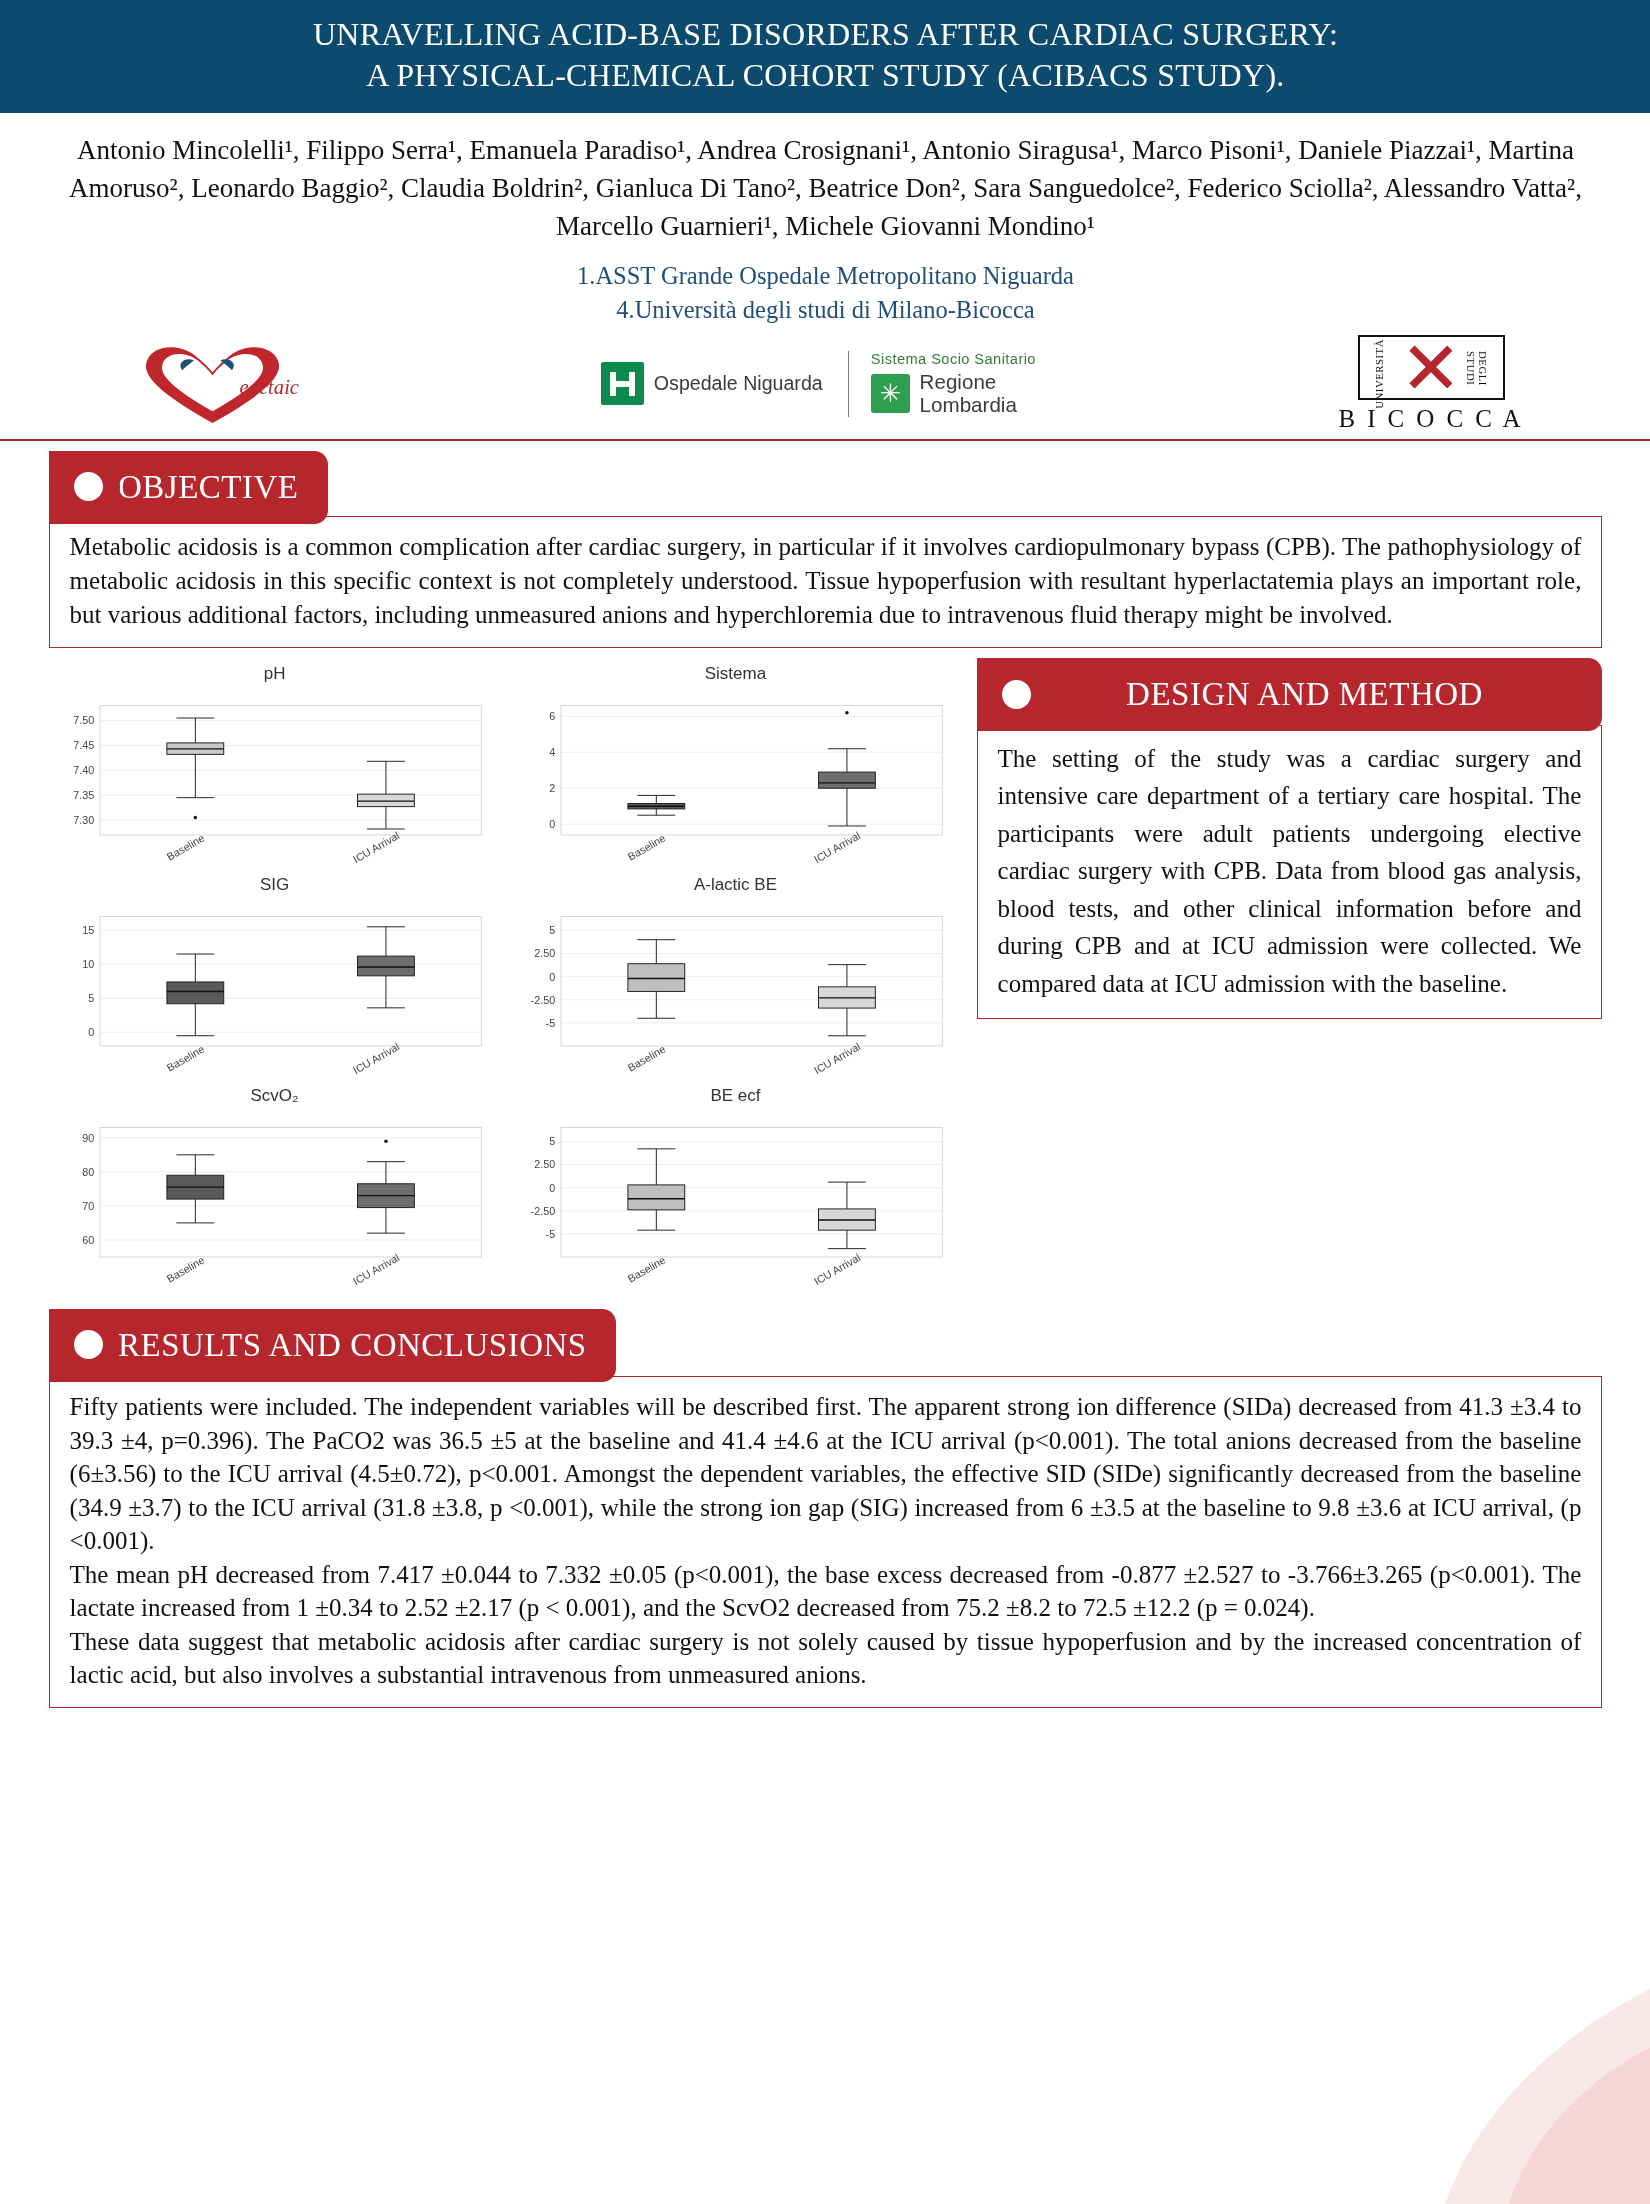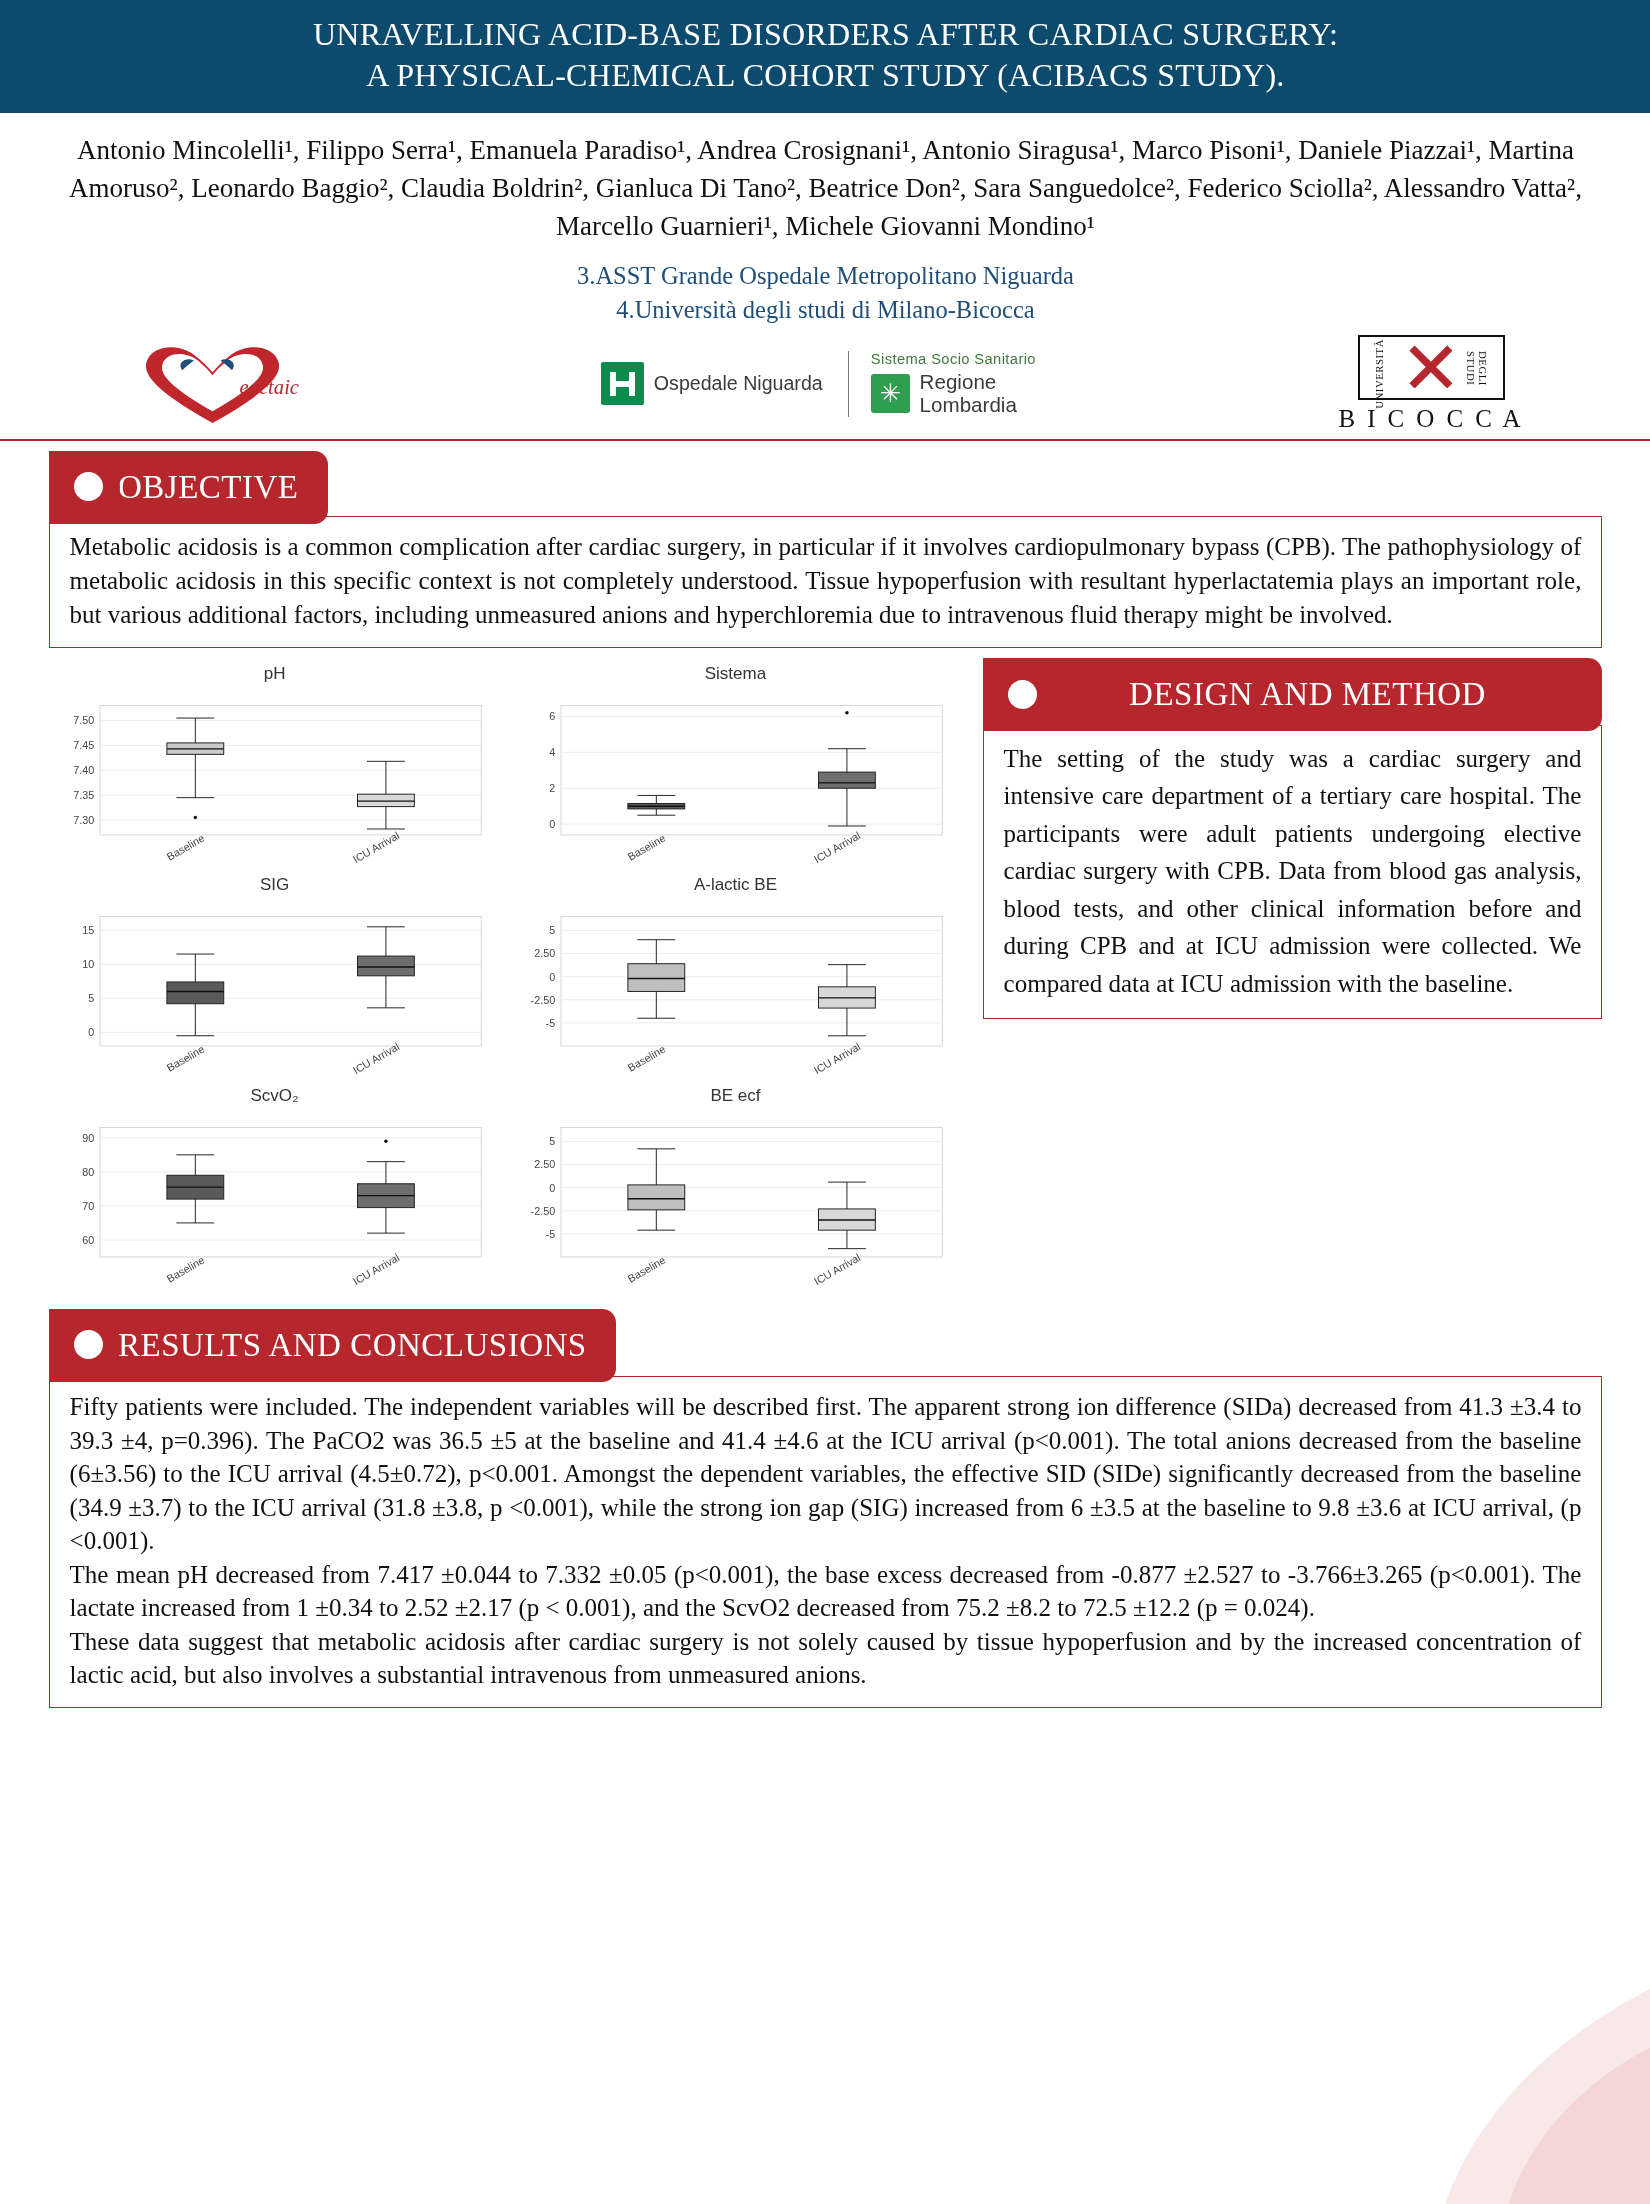--- a/index.html
+++ b/index.html
@@ -264,21 +264,21 @@
     text-align: center;
     font-family: "Liberation Sans", sans-serif;
     font-size: 17px;
     color: #333;
     margin-bottom: 2px;
   }
   .panel svg { display: block; }
 
   .design {
     flex: 1 1 auto;
-    margin-left: 22px;
+    margin-left: 16px;
     position: relative;
     border-radius: 30px;
   }
   .design .section-head { justify-content: flex-start; }
   .design .head-pill {
     width: 100%;
     justify-content: center;
     padding-left: 59px;
     border-radius: 0 13.7px 13.7px 0;
   }
@@ -306,21 +306,21 @@
 <div class="title-bar">
   <span class="line">UNRAVELLING ACID-BASE DISORDERS AFTER CARDIAC SURGERY:</span>
   <span class="line">A PHYSICAL-CHEMICAL COHORT STUDY (ACIBACS STUDY).</span>
 </div>
 
 <div class="authors">
   <span>Antonio Mincolelli¹, Filippo Serra¹, Emanuela Paradiso¹, Andrea Crosignani¹, Antonio Siragusa¹, Marco Pisoni¹, Daniele Piazzai¹, Martina Amoruso², Leonardo Baggio², Claudia Boldrin², Gianluca Di Tano², Beatrice Don², Sara Sanguedolce², Federico Sciolla², Alessandro Vatta², Marcello Guarnieri¹, Michele Giovanni Mondino¹</span>
 </div>
 
 <div class="affiliations">
-  <div>3.ASST Grande Ospedale Metropolitano Niguarda</div>
+  <div>1.ASST Grande Ospedale Metropolitano Niguarda</div>
   <div>4.Università degli studi di Milano-Bicocca</div>
 </div>
 
 <div class="logo-row">
 
   <div class="logo-eactaic">
     <svg class="heart-outer" viewBox="0 0 155 86">
       <path d="M77 84 C 20 52, 4 34, 10 20 C 16 4, 42 2, 58 14 C 66 20, 72 26, 77 32 C 82 26, 88 20, 96 14 C 112 2, 138 4, 144 20 C 150 34, 134 52, 77 84 Z" fill="#c0272d"></path>
       <path d="M77 72 C 34 47, 22 34, 26 23 C 30 11, 50 10, 62 20 C 68 25, 73 30, 77 35 C 81 30, 86 25, 92 20 C 104 10, 124 11, 128 23 C 132 34, 120 47, 77 72 Z" fill="#ffffff"></path>
       <path d="M46 30 C 40 22, 50 16, 58 20 C 54 23, 50 26, 46 30 Z" fill="#1f4e79"></path>

